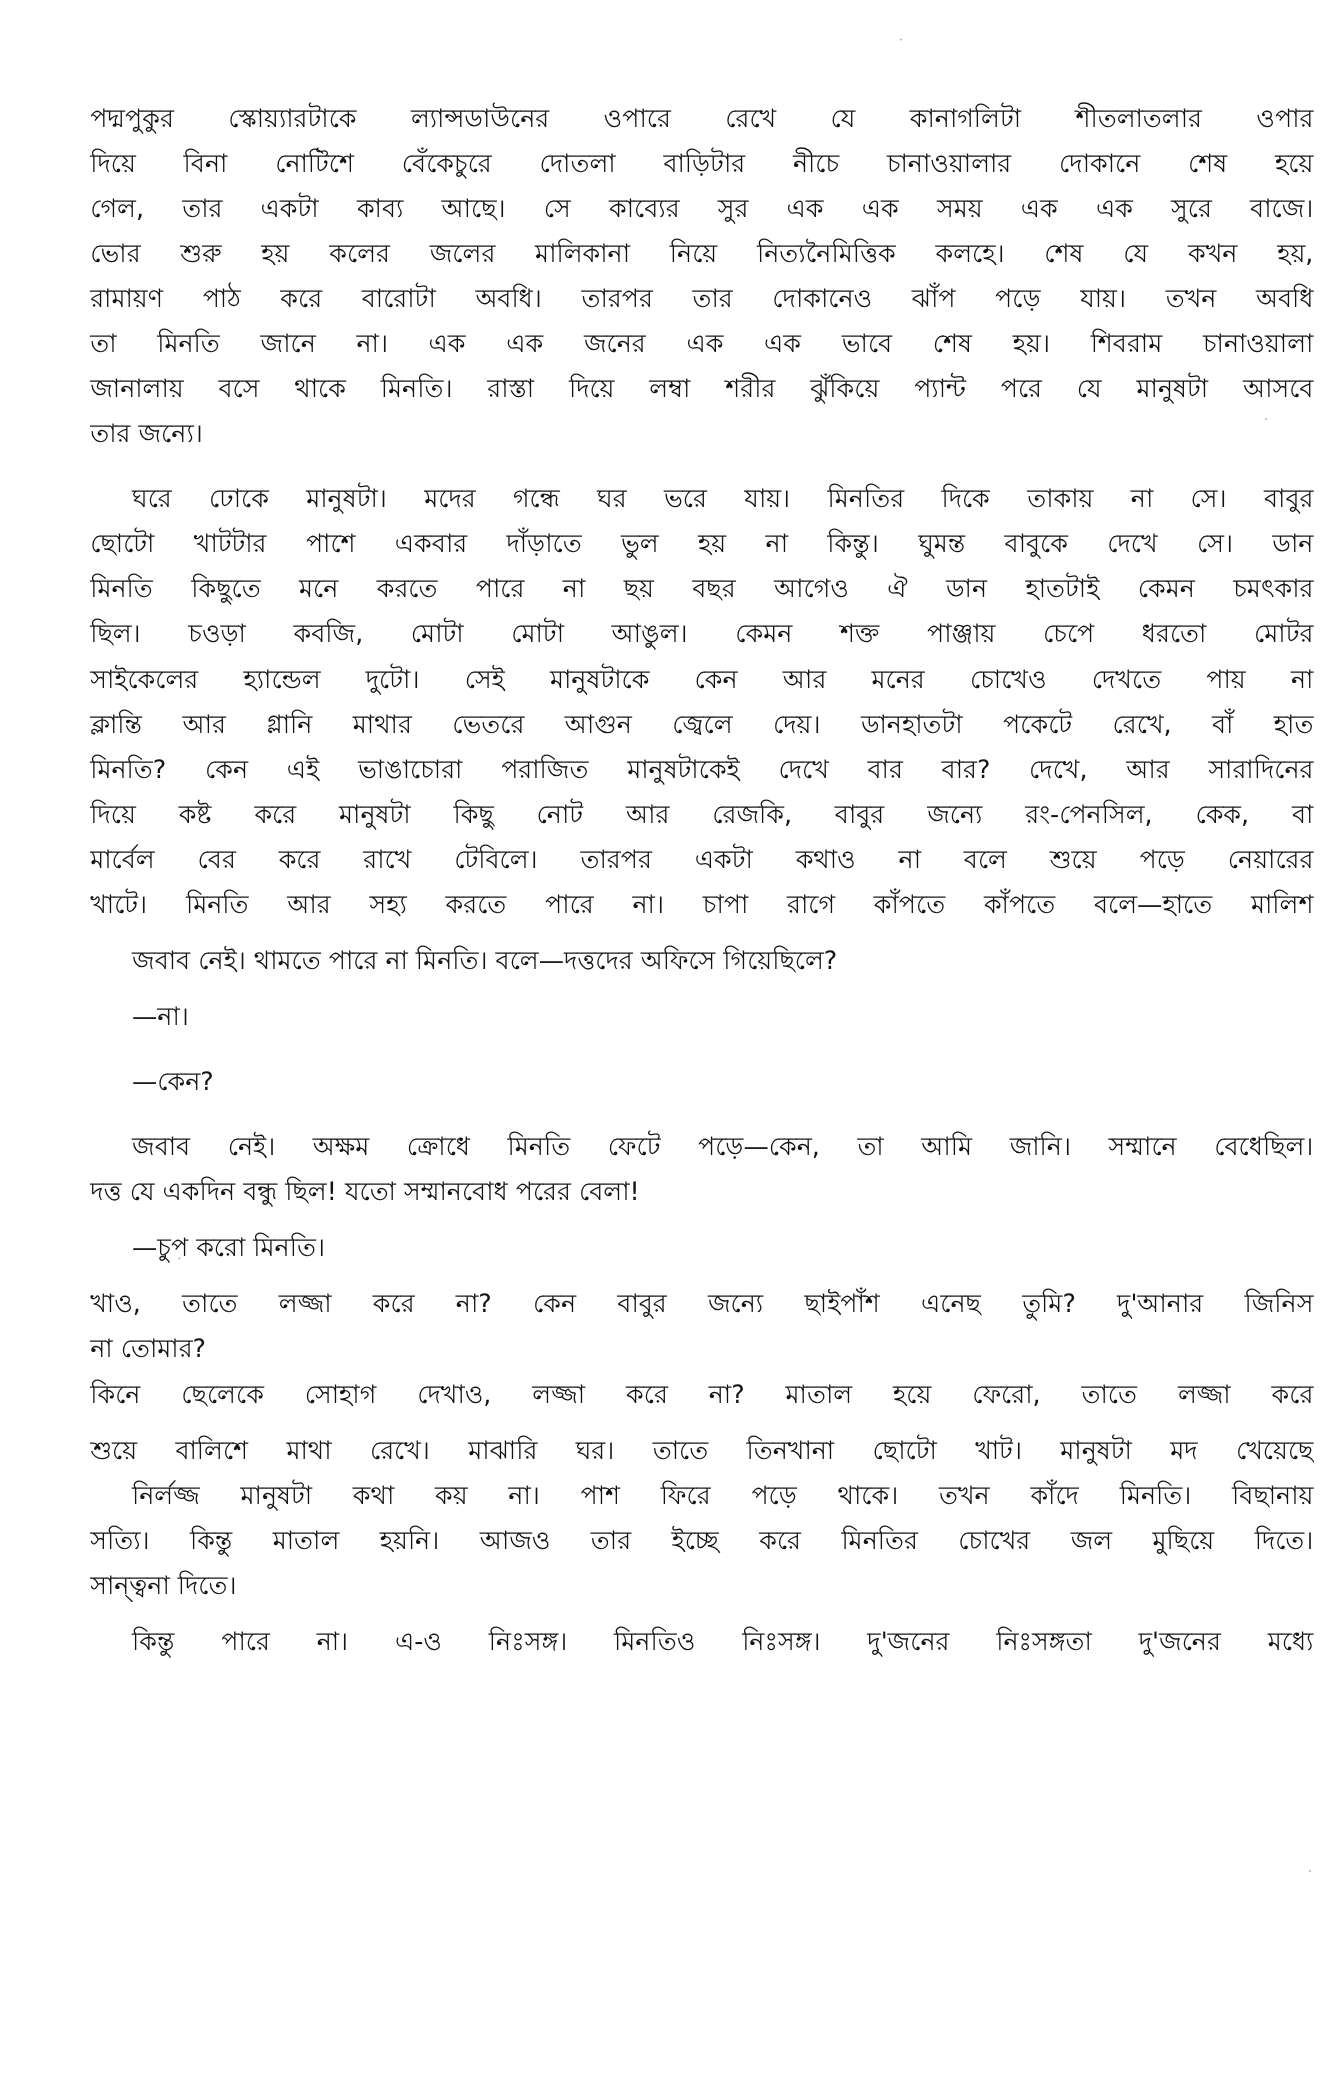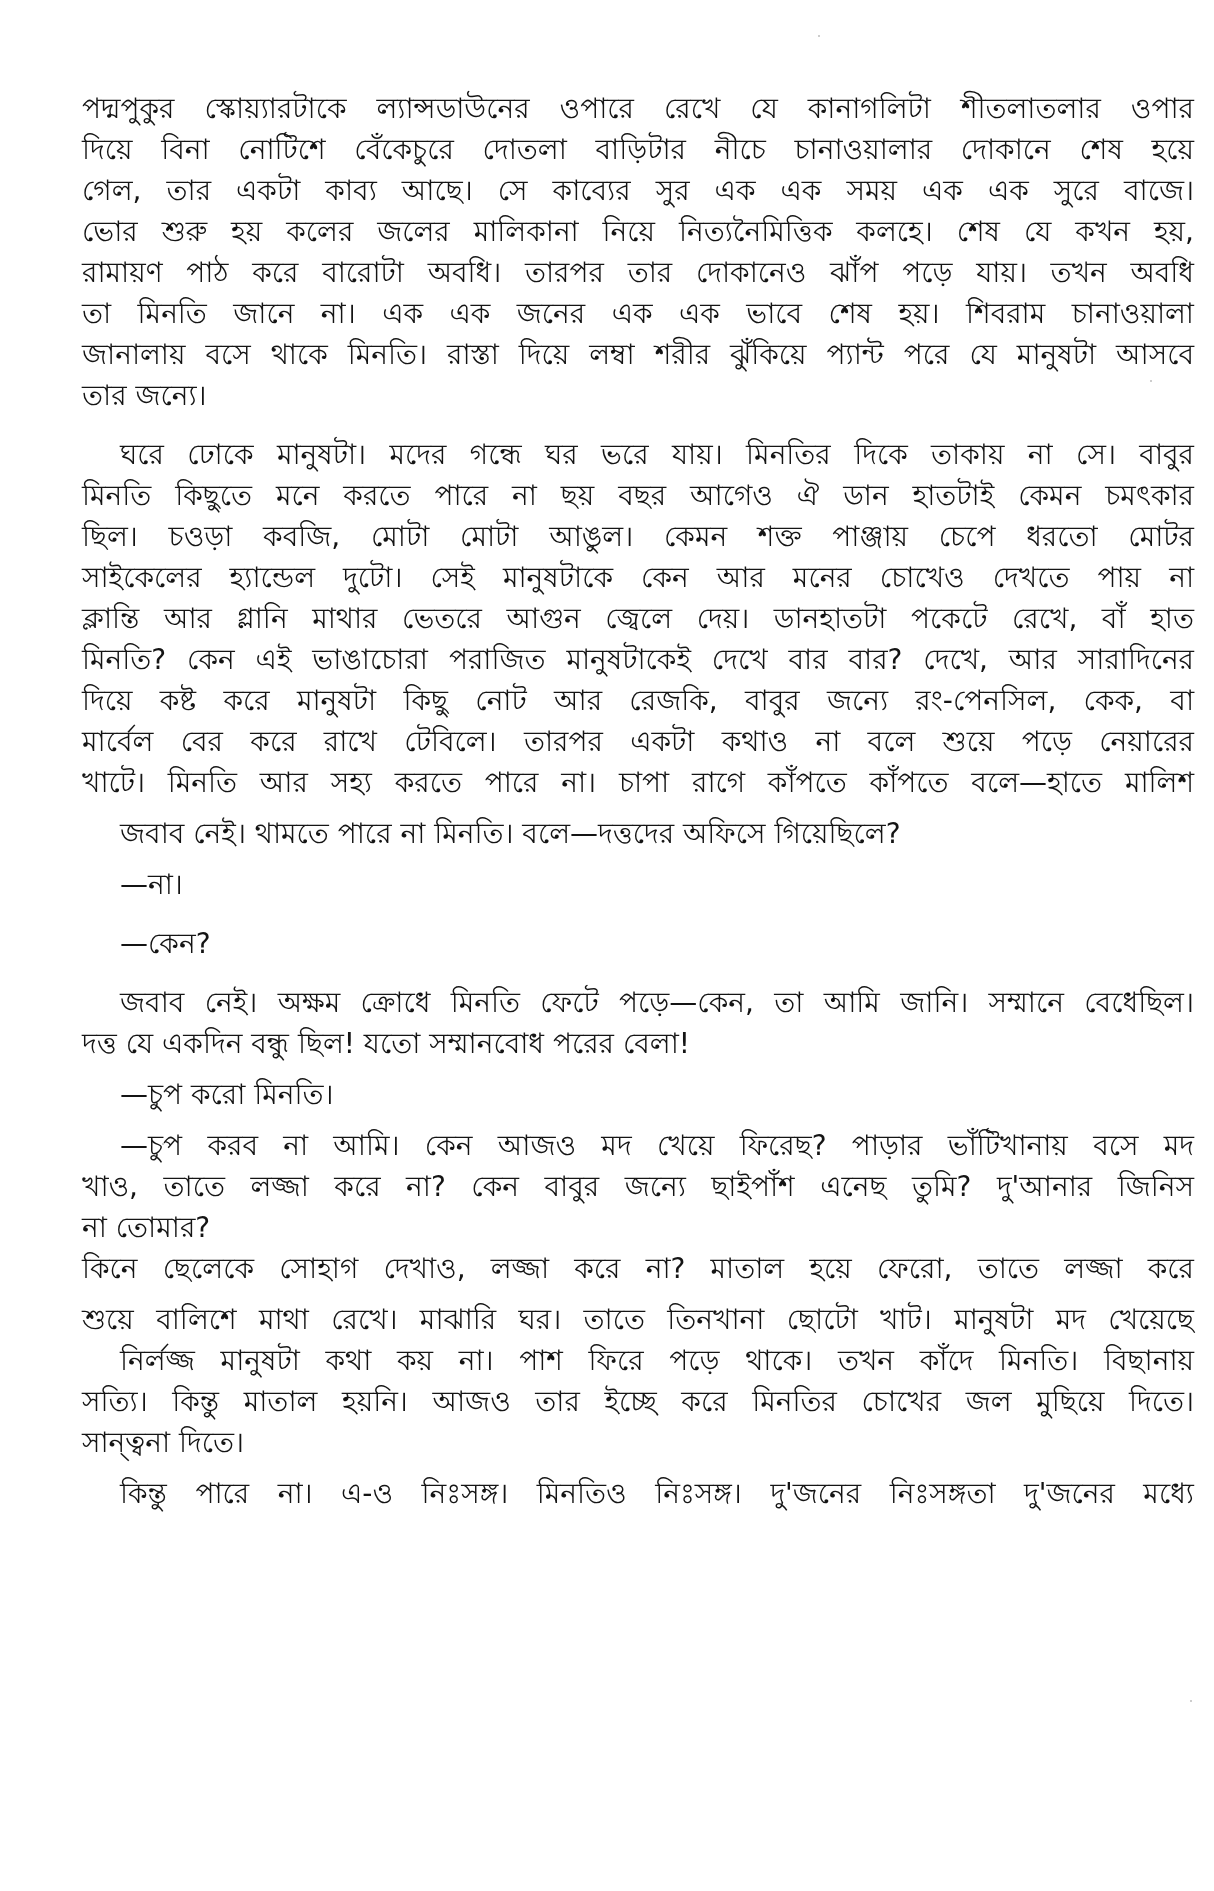--- a/index.html
+++ b/index.html
@@ -14,21 +14,21 @@
     }
     .page {
       position: absolute;
       left: 82px;
       top: 88px;
       width: 1112px;
     }
     .para { margin: 0; }
     .line {
       display: block;
-      font-size: 28px;
+      font-size: 23px;
       line-height: 41px;
       height: 41px;
       white-space: nowrap;
       text-align: justify;
       text-align-last: justify;
       letter-spacing: 0px;
       overflow: visible;
     }
     .line.last { text-align-last: left; }
     .indent { padding-left: 38px; }
@@ -48,20 +48,21 @@
     <span class="line">ভোর শুরু হয় কলের জলের মালিকানা নিয়ে নিত্যনৈমিত্তিক কলহে। শেষ যে কখন হয়,</span>
     <span class="line">রামায়ণ পাঠ করে বারোটা অবধি। তারপর তার দোকানেও ঝাঁপ পড়ে যায়। তখন অবধি</span>
     <span class="line">তা মিনতি জানে না। এক এক জনের এক এক ভাবে শেষ হয়। শিবরাম চানাওয়ালা</span>
     <span class="line">জানালায় বসে থাকে মিনতি। রাস্তা দিয়ে লম্বা শরীর ঝুঁকিয়ে প্যান্ট পরে যে মানুষটা আসবে</span>
     <span class="line last">তার জন্যে।</span>
   </div>
   <div class="gap"></div>
 
   <div class="para">
     <span class="line indent">ঘরে ঢোকে মানুষটা। মদের গন্ধে ঘর ভরে যায়। মিনতির দিকে তাকায় না সে। বাবুর</span>
+    <span class="line">ছোটো খাটটার পাশে একবার দাঁড়াতে ভুল হয় না কিন্তু। ঘুমন্ত বাবুকে দেখে সে। ডান</span>
     <span class="line">মিনতি কিছুতে মনে করতে পারে না ছয় বছর আগেও ঐ ডান হাতটাই কেমন চমৎকার</span>
     <span class="line">ছিল। চওড়া কবজি, মোটা মোটা আঙুল। কেমন শক্ত পাঞ্জায় চেপে ধরতো মোটর</span>
     <span class="line">সাইকেলের হ্যান্ডেল দুটো। সেই মানুষটাকে কেন আর মনের চোখেও দেখতে পায় না</span>
     <span class="line">ক্লান্তি আর গ্লানি মাথার ভেতরে আগুন জ্বেলে দেয়। ডানহাতটা পকেটে রেখে, বাঁ হাত</span>
     <span class="line">মিনতি? কেন এই ভাঙাচোরা পরাজিত মানুষটাকেই দেখে বার বার? দেখে, আর সারাদিনের</span>
     <span class="line">দিয়ে কষ্ট করে মানুষটা কিছু নোট আর রেজকি, বাবুর জন্যে রং-পেনসিল, কেক, বা</span>
     <span class="line">মার্বেল বের করে রাখে টেবিলে। তারপর একটা কথাও না বলে শুয়ে পড়ে নেয়ারের</span>
     <span class="line">খাটে। মিনতি আর সহ্য করতে পারে না। চাপা রাগে কাঁপতে কাঁপতে বলে—হাতে মালিশ</span>
   </div>
   <div class="gap-small"></div>
@@ -83,21 +84,20 @@
     <span class="line indent">জবাব নেই। অক্ষম ক্রোধে মিনতি ফেটে পড়ে—কেন, তা আমি জানি। সম্মানে বেধেছিল।</span>
     <span class="line last">দত্ত যে একদিন বন্ধু ছিল! যতো সম্মানবোধ পরের বেলা!</span>
   </div>
   <div class="gap-small"></div>
   <div class="para">
     <span class="line indent last">—চুপ করো মিনতি।</span>
   </div>
   <div class="gap-small"></div>
 
   <div class="para">
-    <span class="line indent">—চুপ করব না আমি। কেন আজও মদ খেয়ে ফিরেছ? পাড়ার ভাঁটিখানায় বসে মদ</span>
     <span class="line">খাও, তাতে লজ্জা করে না? কেন বাবুর জন্যে ছাইপাঁশ এনেছ তুমি? দু'আনার জিনিস</span>
     <span class="line last">না তোমার?</span>
     <span class="line">কিনে ছেলেকে সোহাগ দেখাও, লজ্জা করে না? মাতাল হয়ে ফেরো, তাতে লজ্জা করে</span>
   </div>
   <div class="gap-small"></div>
 
   <div class="para">
     <span class="line">শুয়ে বালিশে মাথা রেখে। মাঝারি ঘর। তাতে তিনখানা ছোটো খাট। মানুষটা মদ খেয়েছে</span>
     <span class="line indent">নির্লজ্জ মানুষটা কথা কয় না। পাশ ফিরে পড়ে থাকে। তখন কাঁদে মিনতি। বিছানায়</span>
     <span class="line">সত্যি। কিন্তু মাতাল হয়নি। আজও তার ইচ্ছে করে মিনতির চোখের জল মুছিয়ে দিতে।</span>

